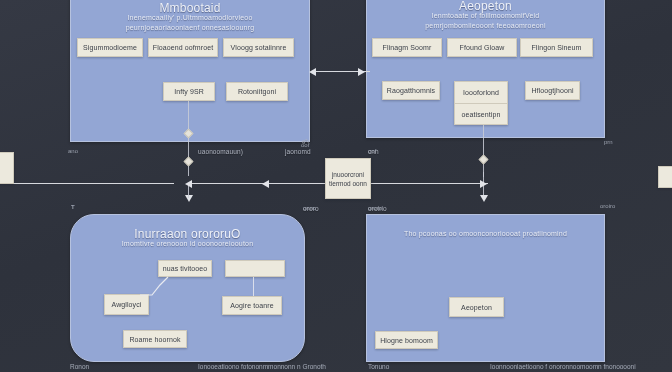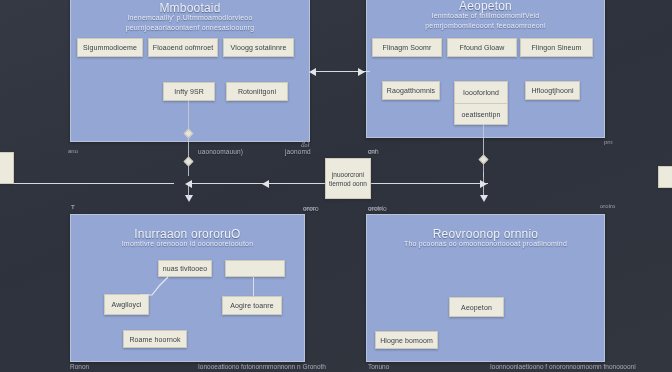--- a/index.html
+++ b/index.html
@@ -241,21 +241,21 @@
   <div class="hline" style="left:370px; top:183px; width:118px;"></div>
   <div class="arrow-l" style="left:185px; top:180px;"></div>
   <div class="arrow-l" style="left:262px; top:180px;"></div>
   <div class="arrow-r" style="left:480px; top:180px;"></div>
 
   <div class="callout" style="left:325px; top:158px; width:46px; height:41px;">
     <div>jnuoorcroni</div>
     <div>tiermod oonn</div>
   </div>
 
-  <div class="panel" style="left:70px; top:214px; width:235px; height:148px;">
+  <div class="panel" style="left:70px; top:214px; width:235px; height:148px;border-radius:24px;">
     <div class="panel-title" style="padding-top:14px;">
       <div class="t-main">Inurraaon orororuO</div>
       <div class="t-sub">Imomtivre orenooon id ooonooreioouton</div>
     </div>
   </div>
 
   <div class="node" style="left:158px; top:260px; width:54px; height:17px;">
     <span>nuas tivitooeo</span>
   </div>
   <div class="node" style="left:225px; top:260px; width:60px; height:17px;">
@@ -271,21 +271,20 @@
     <span>Roame hoornok</span>
   </div>
 
   <div class="vline thin" style="left:253px; top:277px; height:19px; background:#e6e8ee;"></div>
   <svg style="position:absolute; left:140px; top:275px; width:34px; height:22px; overflow:visible;">
     <polyline points="0,20 12,20 20,10 28,2" fill="none" stroke="#e8eaf0" stroke-width="1.2"></polyline>
   </svg>
 
   <div class="panel" style="left:366px; top:214px; width:239px; height:148px;">
     <div class="panel-title" style="padding-top:14px;">
-      <div class="t-main">Reovroonop ornnio</div>
       <div class="t-sub">Tho pcoonas oo omoonconorioooat proatiinomind</div>
     </div>
   </div>
 
   <div class="node" style="left:449px; top:297px; width:55px; height:20px;">
     <span>Aeopeton</span>
   </div>
   <div class="node" style="left:375px; top:331px; width:63px; height:18px;">
     <span>Hlogne bomoom</span>
   </div>

